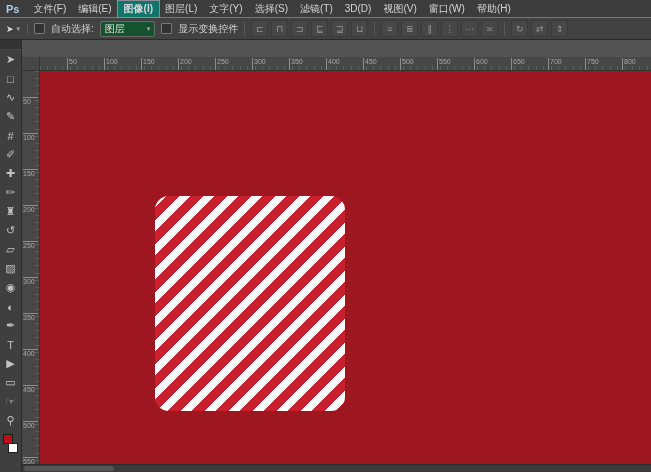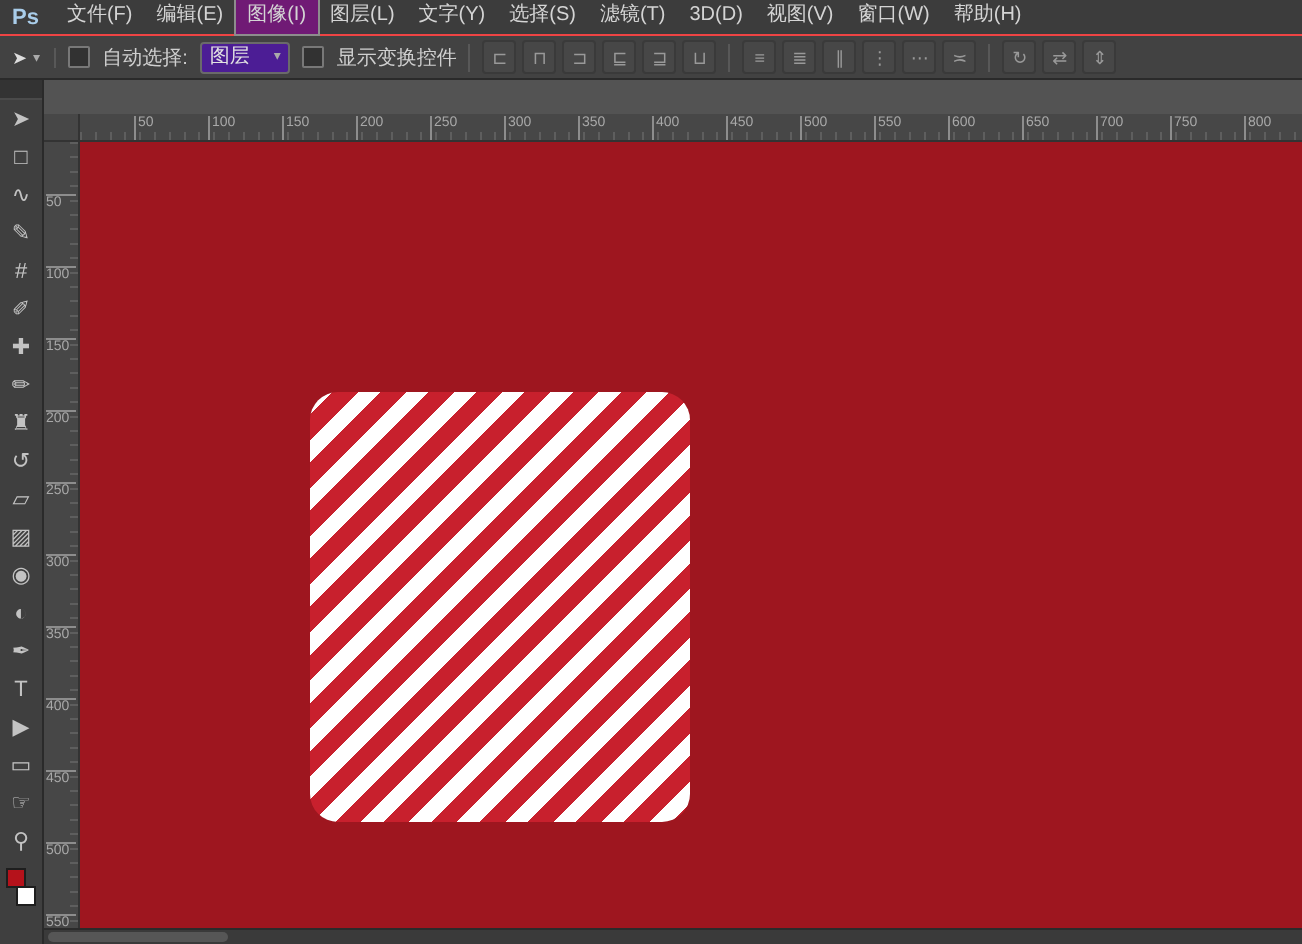--- a/index.html
+++ b/index.html
@@ -3,34 +3,34 @@
 <meta charset="utf-8">
 <style>
   html,body{margin:0;padding:0;}
   #app{position:relative;width:651px;height:472px;background:#535353;overflow:hidden;
        font-family:"Liberation Sans",sans-serif;-webkit-font-smoothing:antialiased;}
 
   
   .menubar{position:absolute;left:0;top:0;width:651px;height:18px;background:#3c3c3c;
            border-bottom:1px solid #ef4444;display:flex;align-items:center;box-sizing:border-box;}
   .logo{color:#a9cdea;font-weight:bold;font-size:11px;padding:0 8px 0 6px;}
-  .menu-items{display:flex;height:100%;}
+  .menu-items{display:flex;align-items:center;height:100%;}
   .menu-item{color:#d4d4d4;font-size:10px;padding:2px 6px;line-height:12px;cursor:default;white-space:nowrap;}
-  .menu-item.active{background:#701a75;outline:1px solid #8d8d8d;}
+  .menu-item.active{background:#0f766e;outline:1px solid #8d8d8d;font-weight:bold;}
 
   
   .optionsbar{position:absolute;left:0;top:18px;width:651px;height:22px;background:#424242;
               border-bottom:1px solid #2a2a2a;display:flex;align-items:center;gap:6px;
               padding:0 6px;box-sizing:border-box;font-size:10px;color:#cfcfcf;}
   .toolpreset{display:flex;align-items:center;gap:3px;padding-right:7px;border-right:1px solid #585858;color:#ddd;font-size:9px;}
   .caret{font-size:7px;color:#aaa;}
   .checkbox{width:9px;height:9px;background:#323232;border:1px solid #787878;display:inline-block;border-radius:1px;}
   .opt-label{white-space:nowrap;}
-  .dropdown{background:#4c1d95;border:1px solid #6a6a6a;border-radius:2px;padding:1px 4px;
-            display:flex;gap:12px;align-items:center;color:#e2e2e2;font-size:10px;line-height:12px;}
+  .dropdown{background:#14532d;border:1px solid #6a6a6a;border-radius:2px;padding:1px 4px;
+            display:flex;gap:22px;align-items:center;color:#e2e2e2;font-size:10px;line-height:12px;}
   .vsep{width:1px;height:14px;background:#585858;}
   .icon-group{display:flex;gap:3px;}
   .opt-icon{width:15px;height:15px;display:flex;align-items:center;justify-content:center;
             color:#999;font-size:9px;background:#474747;border:1px solid #3a3a3a;border-radius:2px;}
 
   
   .tabbar{position:absolute;left:22px;top:40px;width:629px;height:17px;background:#343434;
           border-bottom:1px solid #282828;display:flex;box-sizing:border-box;}
   .tab{background:#4e4e4e;color:#dcdcdc;font-size:9px;display:flex;align-items:center;gap:7px;
        padding:0 8px;border-right:1px solid #262626;white-space:nowrap;}

